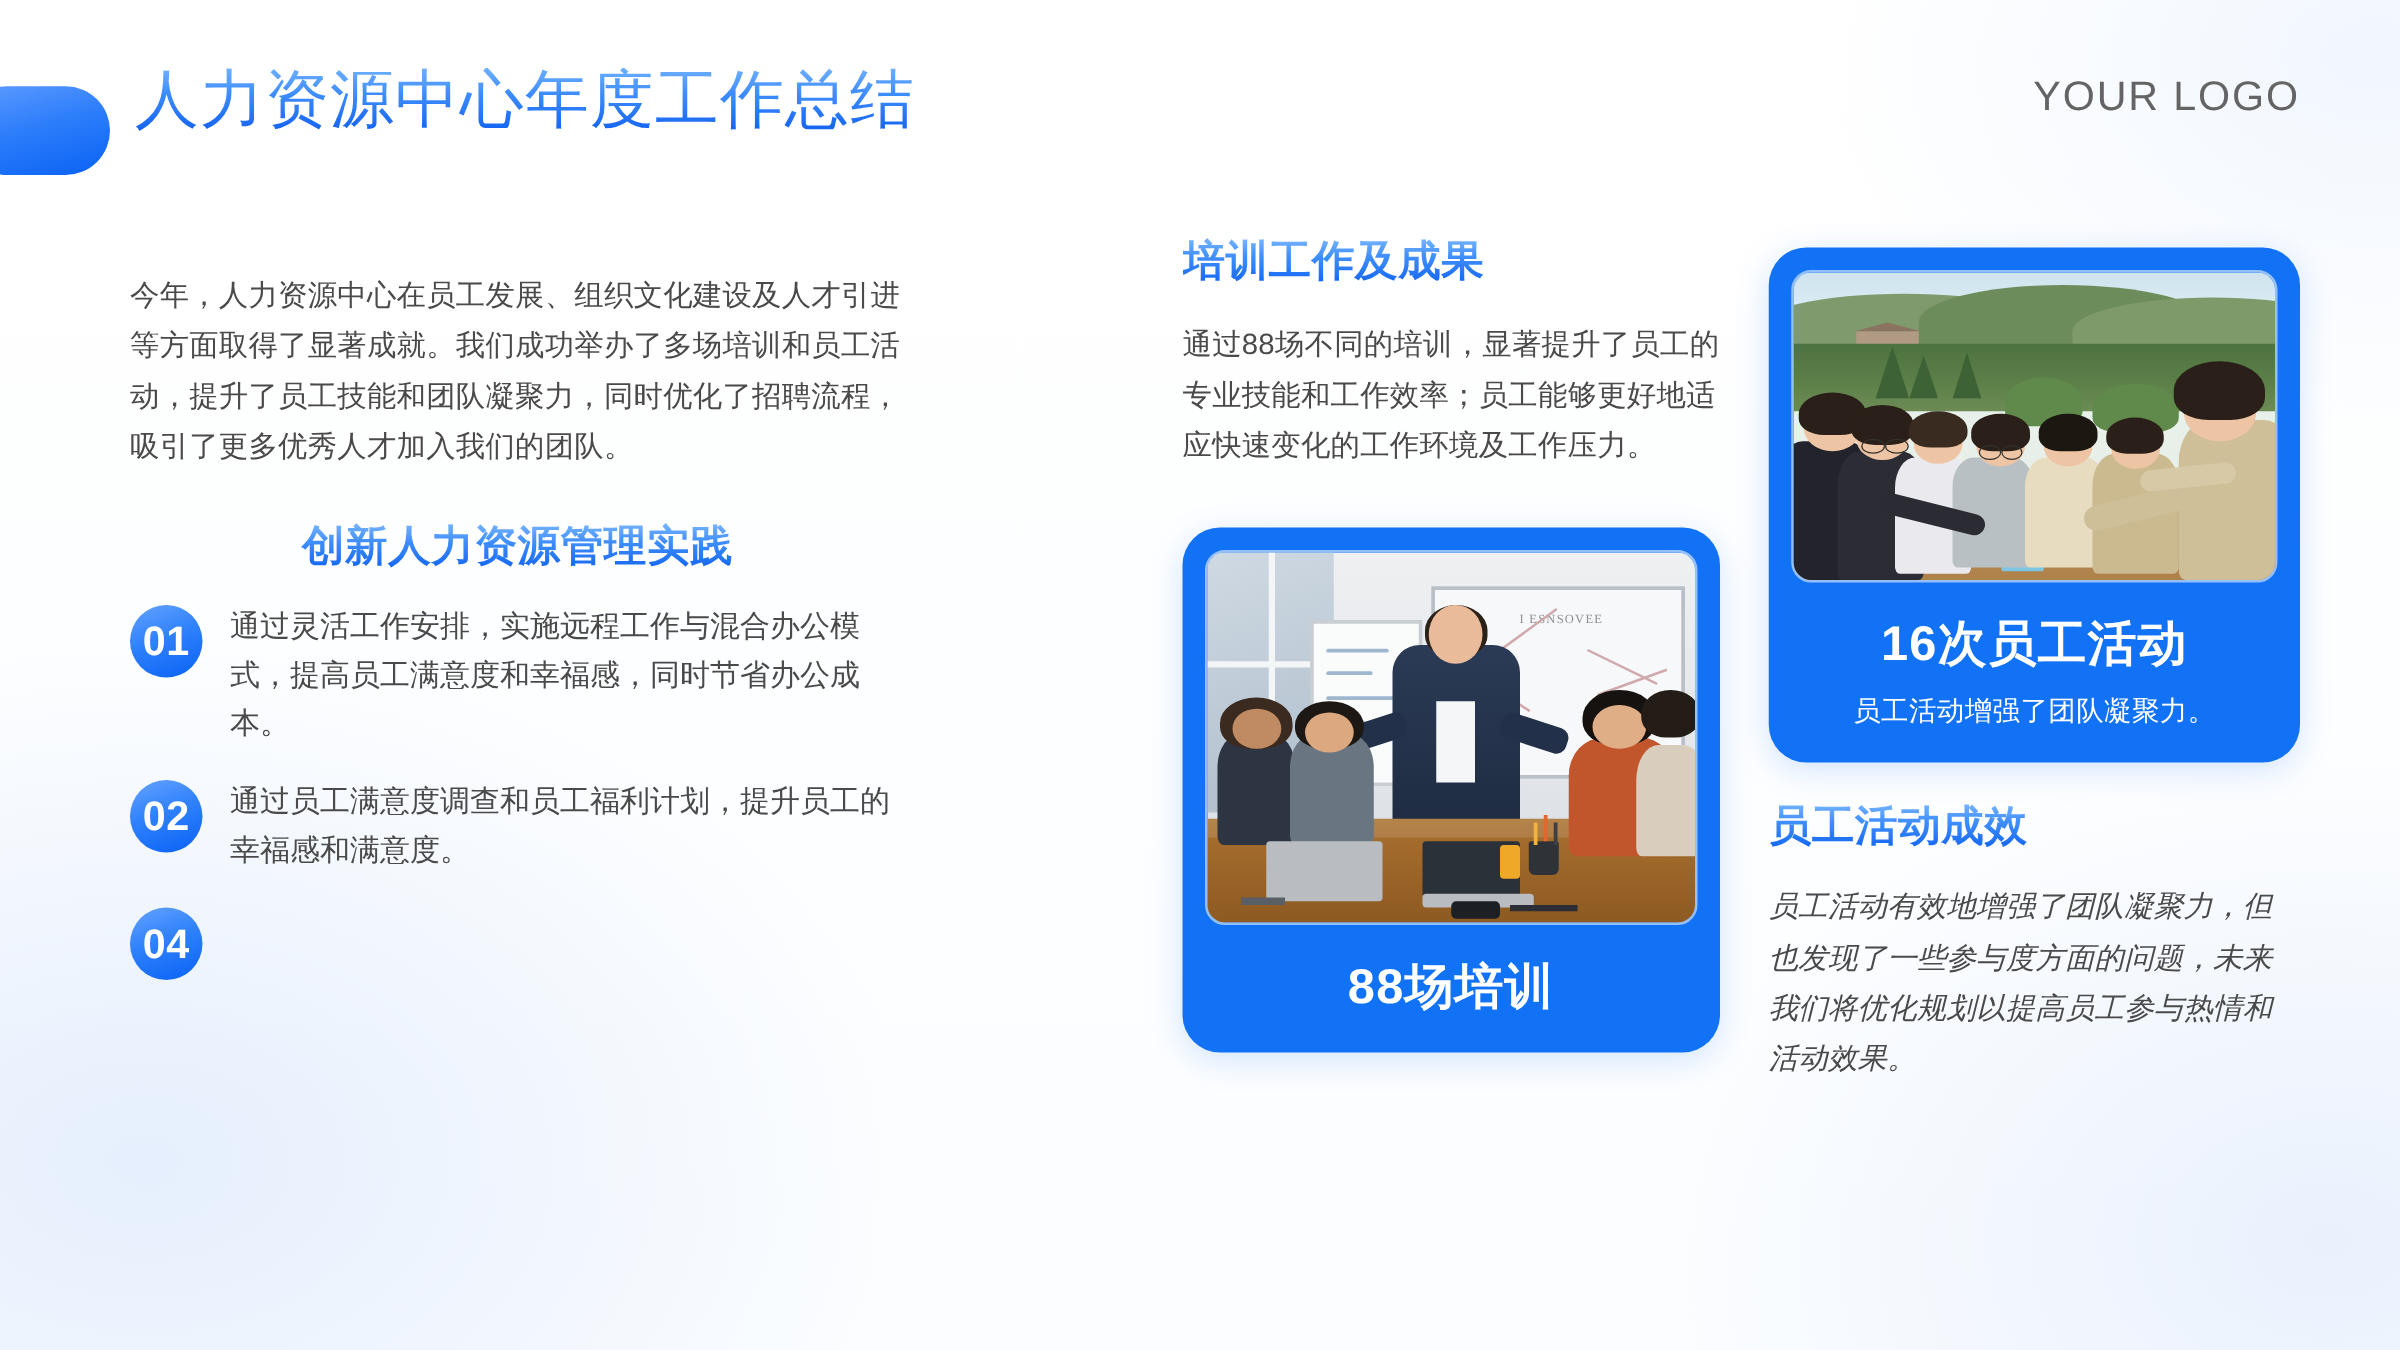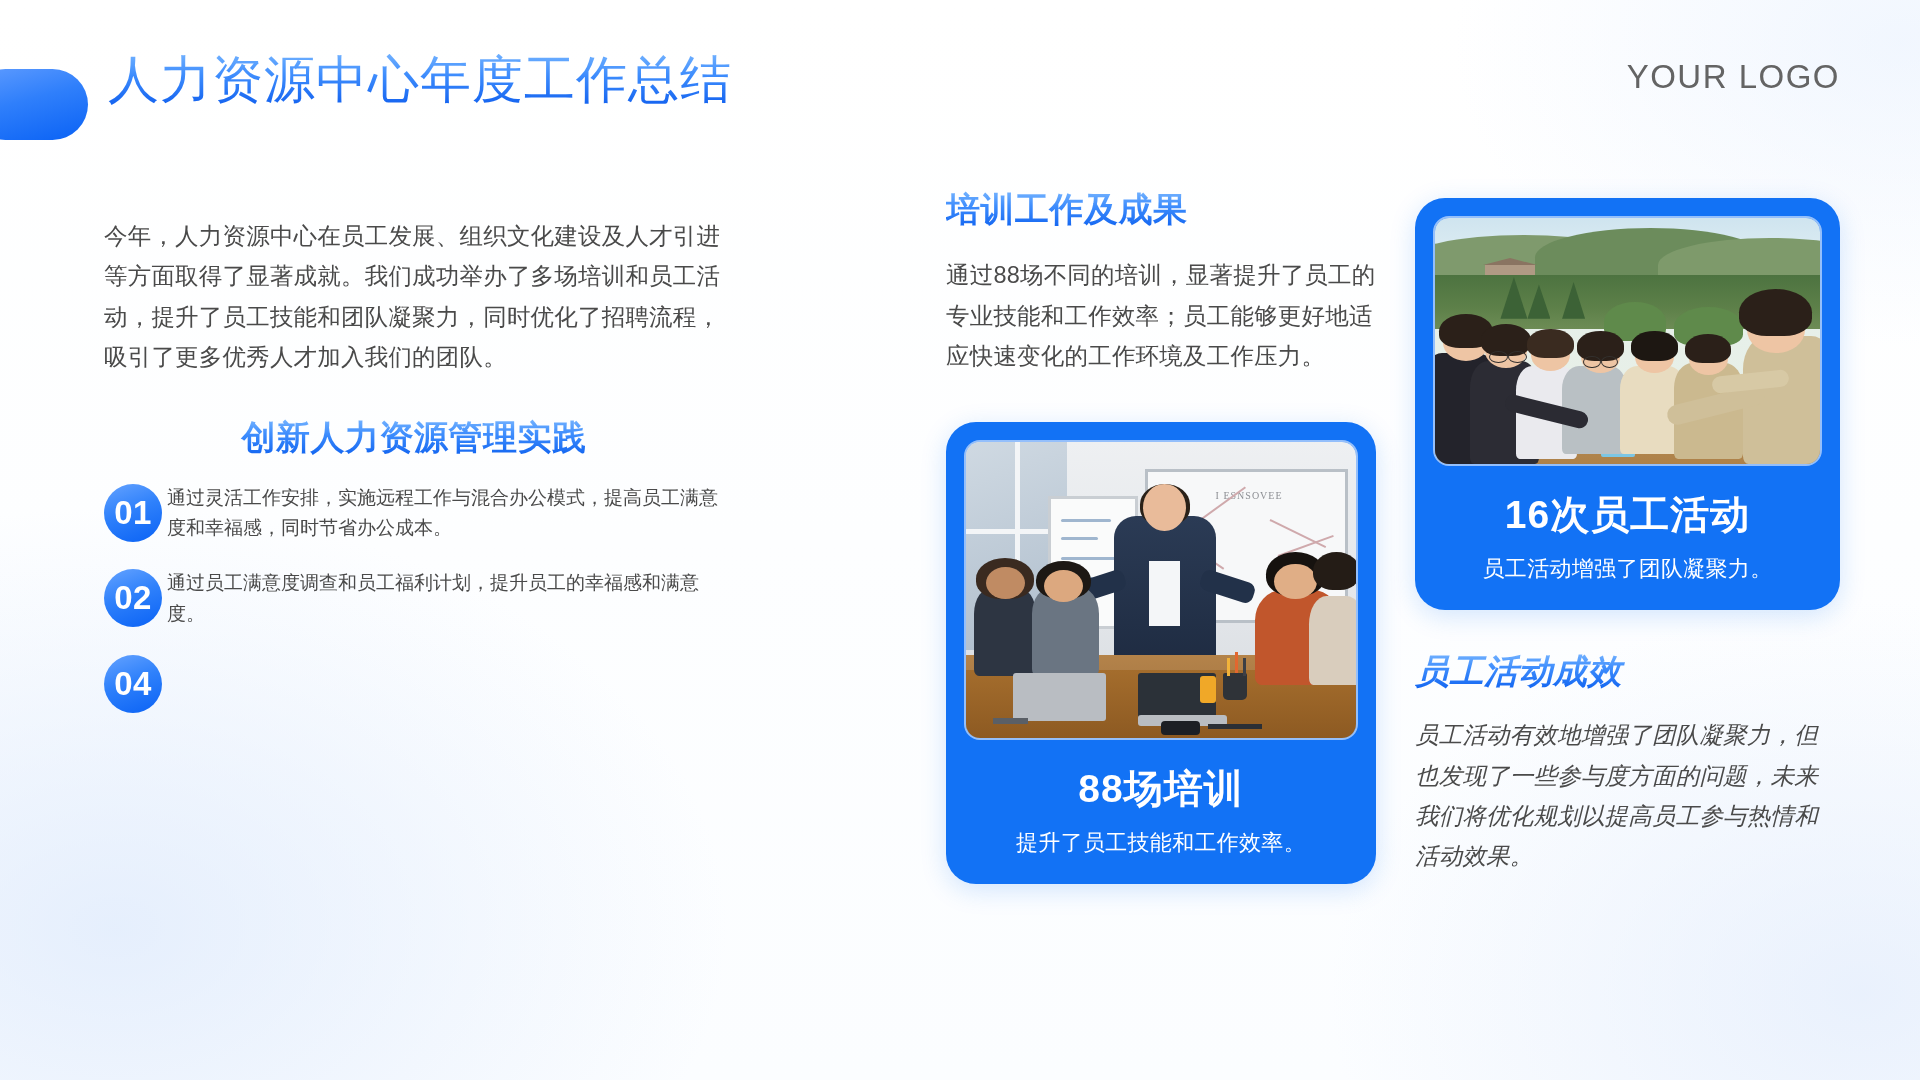--- a/index.html
+++ b/index.html
@@ -58,21 +58,21 @@
   .num-list{ margin-top:24px; }
   .num-item{ display:flex; align-items:flex-start; margin-bottom:22px; }
   .num-badge{
     flex:0 0 auto; width:58px; height:58px; border-radius:50%;
     background:linear-gradient(160deg,#65a3ff 0%, #2f81fb 45%, #0a62f5 100%);
     color:#fff; font-size:33px; font-weight:bold;
     display:flex; align-items:center; justify-content:center;
     margin-top:3px; letter-spacing:.5px;
   }
   .num-text{
-    margin-left:5px; font-size:19px; line-height:1.62; color:#4a4a4a;
+    margin-left:22px; font-size:24px; line-height:1.62; color:#4a4a4a;
     padding-top:2px;
   }
 
   
   .blue-card{
     background:#1272f5; border-radius:30px; padding:18px 18px 26px 18px;
     text-align:center; box-shadow:0 6px 26px rgba(18,114,245,.18);
   }
   .card-photo{
     width:100%; border-radius:16px; overflow:hidden; position:relative;
@@ -219,21 +219,20 @@
         <span class="pt-pen" style="left:67%;bottom:21%;height:6%;"></span>
         <span class="pt-pen" style="left:69%;bottom:22%;height:7%;background:#e2672f;"></span>
         <span class="pt-pen" style="left:71%;bottom:21%;height:6%;background:#3c3f45;"></span>
         <span class="pt-juice" style="left:60%;bottom:12%;width:4%;height:9%;"></span>
         <span class="pt-phone" style="left:50%;bottom:1%;width:10%;height:5%;"></span>
         <span class="pt-pen" style="left:62%;bottom:3%;height:2%;width:14%;background:#2b2f35;"></span>
         <span class="pt-pen" style="left:7%;bottom:5%;height:2%;width:9%;background:#5a5f66;"></span>
       </span>
     </div>
     <div class="card-stat">88场培训</div>
-    <div class="card-desc">提升了员工技能和工作效率。</div>
   </div>
 </div>
 
 <div class="col-right" style="top:198px;">
 
   <div class="blue-card">
     <div class="card-photo" style="height:250px;">
       <span class="photo">
         <span class="po-sky"></span>
         <span class="po-hill po-h1"></span>
@@ -286,15 +285,15 @@
         <span class="po-hair" style="right:2%;bottom:52%;width:19%;height:19%;"></span>
         <span class="po-arm" style="left:18%;bottom:18%;width:22%;height:7%;background:#2b2b33;transform:rotate(14deg);"></span>
         <span class="po-arm" style="right:14%;bottom:20%;width:26%;height:8%;background:#cfbf99;transform:rotate(-14deg);"></span>
         <span class="po-arm" style="right:8%;bottom:30%;width:20%;height:7%;background:#d7c9a5;transform:rotate(-6deg);"></span>
       </span>
     </div>
     <div class="card-stat">16次员工活动</div>
     <div class="card-desc">员工活动增强了团队凝聚力。</div>
   </div>
 
-  <div class="sec-head" style="margin-top:42px;font-style:italic;">员工活动成效</div>
+  <div class="sec-head" style="margin-top:32px;">员工活动成效</div>
   <div class="body-text" style="margin-top:24px;font-style:italic;">员工活动有效地增强了团队凝聚力，但也发现了一些参与度方面的问题，未来我们将优化规划以提高员工参与热情和活动效果。</div>
 </div>
 
 </body></html>

